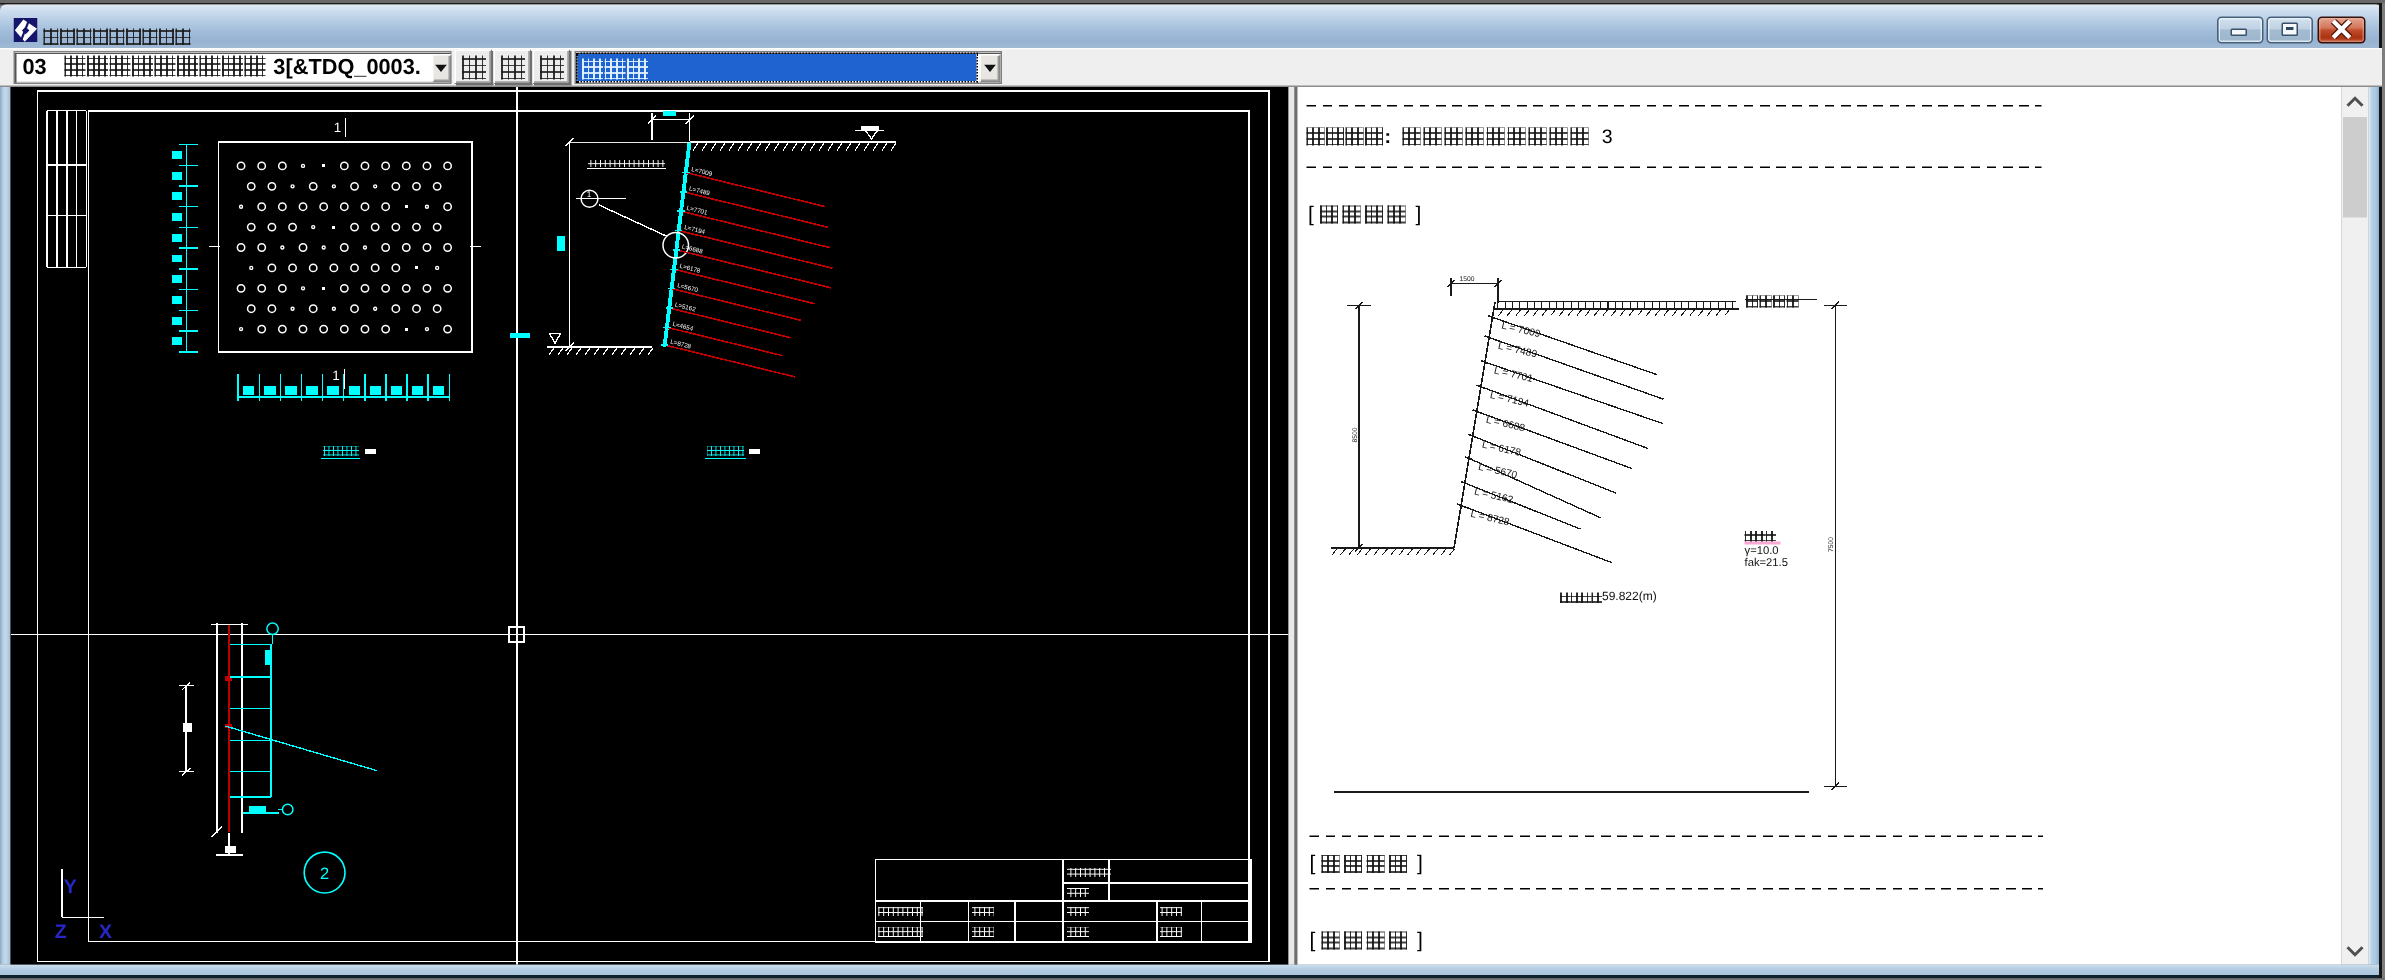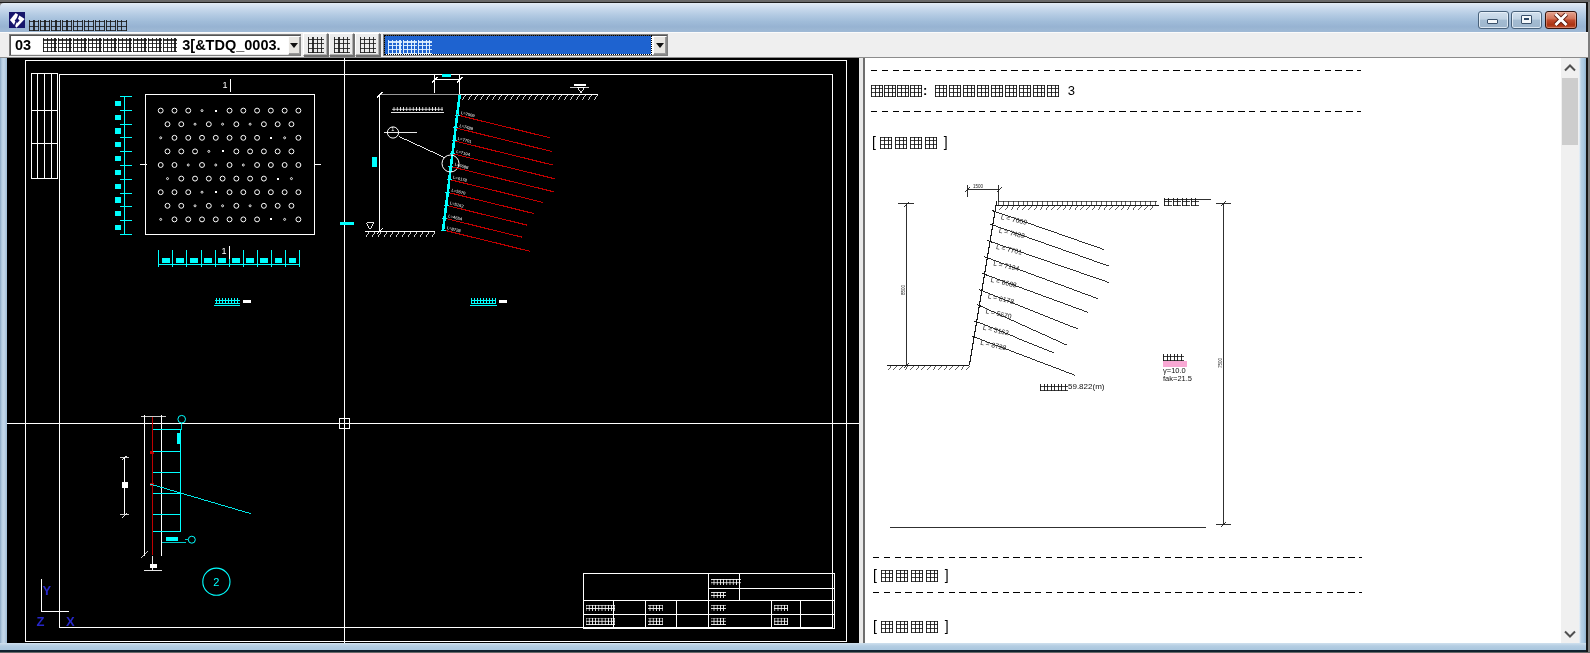--- a/index.html
+++ b/index.html
@@ -522,23 +522,23 @@
 <line x1="1216" y1="203.7" x2="1231" y2="203.7" stroke="#1a1a1a" stroke-width="0.9"></line>
 <line x1="1221" y1="206" x2="1226" y2="201.3" stroke="#1a1a1a" stroke-width="0.9"></line>
 <line x1="1221" y1="526.5" x2="1226" y2="521.8" stroke="#1a1a1a" stroke-width="0.9"></line>
 <line x1="1216" y1="524.2" x2="1231" y2="524.2" stroke="#1a1a1a" stroke-width="0.9"></line>
 <text x="1222" y="368" font-size="4.5" fill="#1a1a1a" stroke="none" text-anchor="start" font-family="Liberation Sans" transform="rotate(-90 1222 368)">7500</text>
 <line x1="889.5" y1="527.9" x2="1205.9" y2="527.9" stroke="#1a1a1a" stroke-width="0.9"></line>
 </svg>
 <div class="abs" style="left:1164px;top:190px"><i class="g gb" style="width:8px;height:8px;margin-right:1px;"></i><i class="g gb" style="width:8px;height:8px;margin-right:1px;"></i><i class="g gb" style="width:8px;height:8px;margin-right:1px;"></i><i class="g gb" style="width:8px;height:8px;margin-right:1px;"></i></div>
 <div class="abs" style="left:1163px;top:353px;font-size:7.5px;color:#111;line-height:7.6px">
 <div><i class="g gb" style="width:7px;height:7px;margin-right:0px;"></i><i class="g gb" style="width:7px;height:7px;margin-right:0px;"></i><i class="g gb" style="width:7px;height:7px;margin-right:0px;"></i></div>
-    <div style="border-top:6px solid #f9a8d4;width:24px">γ=10.0</div>
+    <div style="border-top:2px solid #f9a8d4;width:24px">γ=10.0</div>
     <div>fak=21.5</div>
   </div>
-<div class="abs" style="left:1040px;top:382px;font-size:8px;color:#111"><i class="g gb" style="width:7px;height:7px;margin-right:0px;"></i><i class="g gb" style="width:7px;height:7px;margin-right:0px;"></i><i class="g gb" style="width:7px;height:7px;margin-right:0px;"></i><i class="g gb" style="width:7px;height:7px;margin-right:0px;"></i>59.822(m)</div>
+<div class="abs" style="left:1040px;top:393px;font-size:8px;color:#111"><i class="g gb" style="width:7px;height:7px;margin-right:0px;"></i><i class="g gb" style="width:7px;height:7px;margin-right:0px;"></i><i class="g gb" style="width:7px;height:7px;margin-right:0px;"></i><i class="g gb" style="width:7px;height:7px;margin-right:0px;"></i>59.822(m)</div>
 <div class="abs" style="left:1561px;top:58px;width:17.5px;height:585px;background:#f0f0f0"></div>
 <svg class="abs" style="left:1564px;top:64px" width="12" height="8">
     <path d="M1 6.5 L6 1.5 L11 6.5" stroke="#505050" stroke-width="2" fill="none"></path>
   </svg>
 <div class="abs" style="left:1561.5px;top:77.5px;width:16.5px;height:67px;background:#cdcdcd"></div>
 <svg class="abs" style="left:1564px;top:630px" width="12" height="8">
     <path d="M1 1.5 L6 6.5 L11 1.5" stroke="#505050" stroke-width="2" fill="none"></path>
   </svg>
 </body></html>

